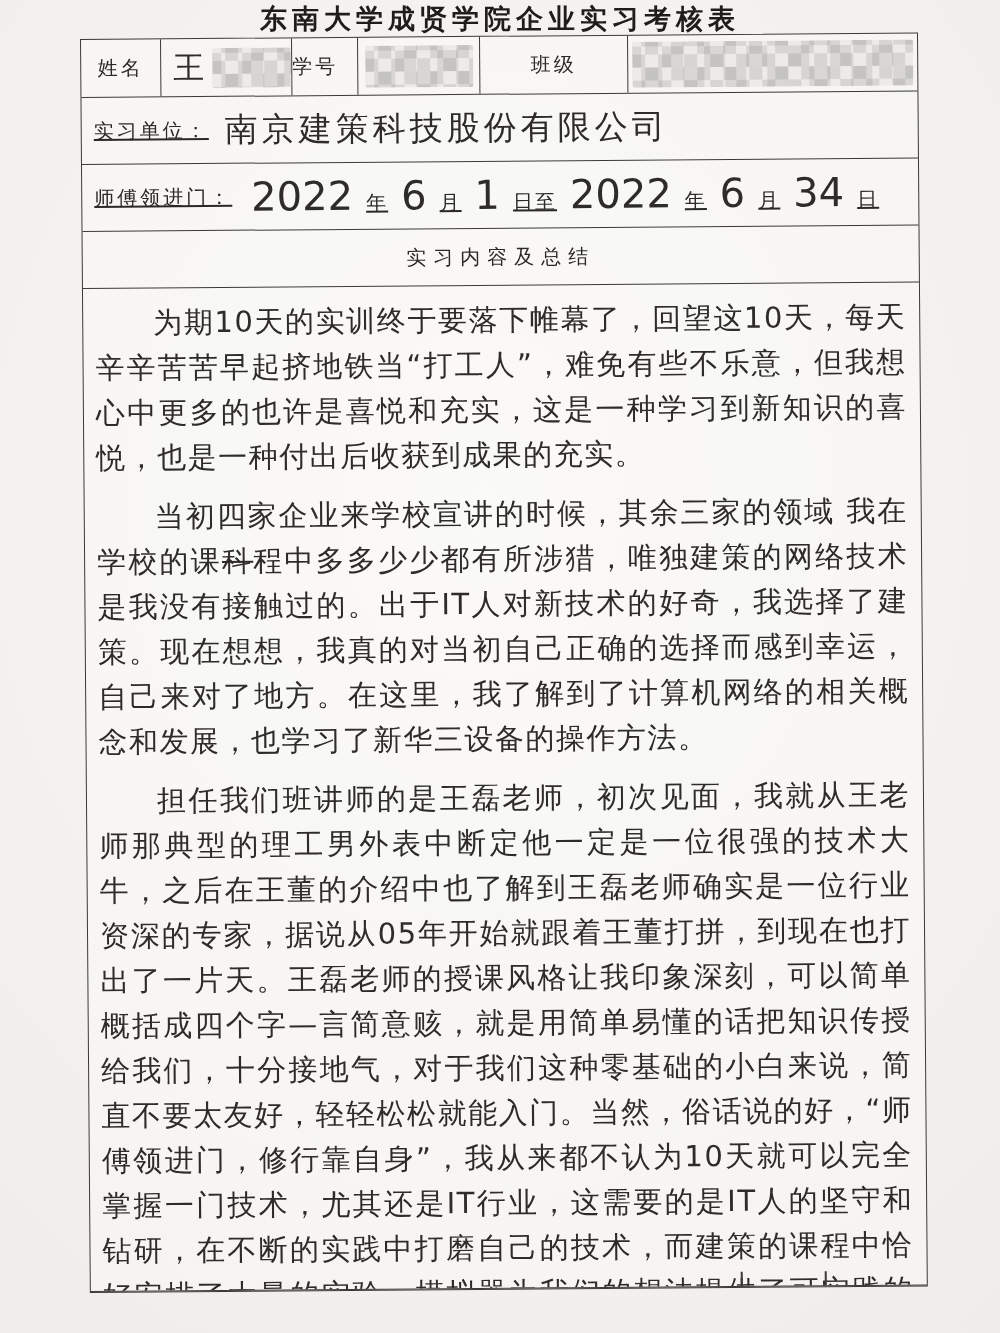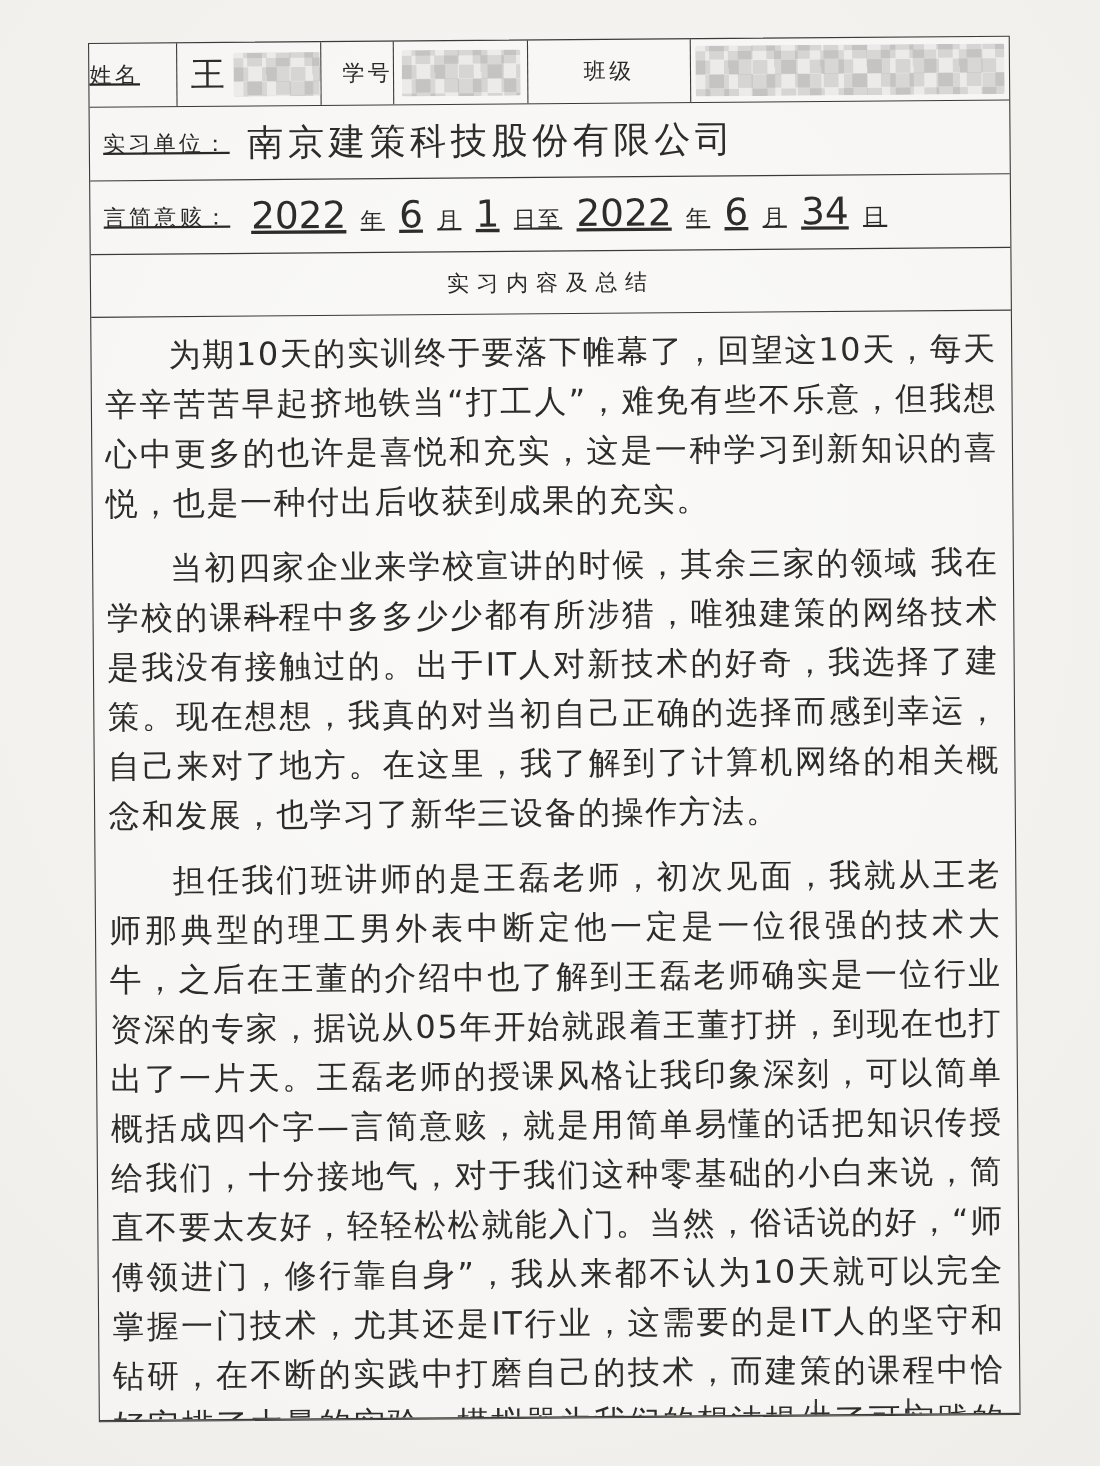--- a/index.html
+++ b/index.html
@@ -24,23 +24,23 @@
     transform:rotate(-0.45deg); transform-origin:left top;
     background:rgba(255,255,255,0.35);
     box-sizing:border-box;
   }
   .row { display:flex; border-bottom:1.6px solid #3b3a38; box-sizing:border-box; }
   .cell { border-right:1.6px solid #3b3a38; display:flex; align-items:center; box-sizing:border-box; }
   .cell.last { border-right:none; }
 
   .row-info { height:58px; }
   .label { font-size:20px; letter-spacing:3px; color:#2a2927; }
-  .c-name-label { width:80px; justify-content:flex-start;text-decoration:underline; }
+  .c-name-label { width:80px; justify-content:center; }
   .c-name-value { width:131px; padding-left:12px; }
-  .c-id-label { width:66px; justify-content:flex-end; }
+  .c-id-label { width:66px; justify-content:flex-start; }
   .c-id-value { width:122px; justify-content:center; padding:0 6px; }
   .c-class-label { width:148px; justify-content:center; }
   .c-class-value { flex:1; padding:0 4px; }
 
   .hand { font-family:"DejaVu Sans", sans-serif; color:#2e2c29; }
   .hand-name { font-size:31px; }
 
   .mosaic {
     display:inline-block; border-radius:2px;
     background-image:
@@ -52,41 +52,42 @@
   .m-name { width:86px; height:40px; margin-left:8px; }
   .m-id { width:108px; height:42px; }
   .m-class { width:100%; height:46px; }
 
   .row-unit { height:67px; align-items:center; padding-left:12px; }
   .row-unit .label, .row-period .label { flex:none;text-decoration:underline; }
   .hand-unit { font-size:33px; letter-spacing:4px; margin-left:16px; white-space:nowrap; }
 
   .row-period { height:67px; align-items:center; padding-left:12px; }
   .period-value { display:flex; align-items:baseline; margin-left:10px; }
-  .period-value .num { font-size:34px; margin:12px 9px;text-decoration:underline; }
+  .period-value .num { font-size:40px; margin:12px 9px; }
   .period-value .unit { font-size:20px; letter-spacing:2px; margin:0 4px; }
 
   .row-section { height:57px; justify-content:center; align-items:center; }
   .section-title { font-size:20px; letter-spacing:7px; color:#2a2927; }
 
   .row-body { flex:1; display:block; position:relative; padding:12px 13px 0 12px; overflow:hidden; }
   .summary-text { font-size:29px; line-height:45px; letter-spacing:1.5px; text-align:justify; }
   .para { margin:0; text-indent:2em; }
   .para + .para { margin-top:14px; }
   .strike { text-decoration:line-through; text-decoration-thickness:2px; }
 
   .tick { position:absolute; bottom:-1px; width:1.6px; height:15px; background:#3b3a38; }
   .tick-1 { left:650px; }
   .tick-2 { left:734px; }
 </style>
 </head>
 <body>
 
 <div class="page">
 
+  <div class="doc-title">东南大学成贤学院企业实习考核表</div>
 
   <div class="form-table">
 
     <div class="row row-info">
       <div class="cell c-name-label">
         <span class="label">姓名</span>
       </div>
       <div class="cell c-name-value">
         <span class="hand hand-name">王</span>
         <span class="mosaic m-name"></span>
@@ -104,21 +105,21 @@
         <span class="mosaic m-class"></span>
       </div>
     </div>
 
     <div class="row row-unit">
       <span class="label">实习单位：</span>
       <span class="hand hand-unit">南京建策科技股份有限公司</span>
     </div>
 
     <div class="row row-period">
-      <span class="label">言简意赅：</span>
+      <span class="label">师傅领进门：</span>
       <span class="period-value">
           <span class="hand num">2022</span>
           <span class="label unit">年</span>
           <span class="hand num">6</span>
           <span class="label unit">月</span>
           <span class="hand num">1</span>
           <span class="label unit">日至</span>
           <span class="hand num">2022</span>
           <span class="label unit">年</span>
           <span class="hand num">6</span>

